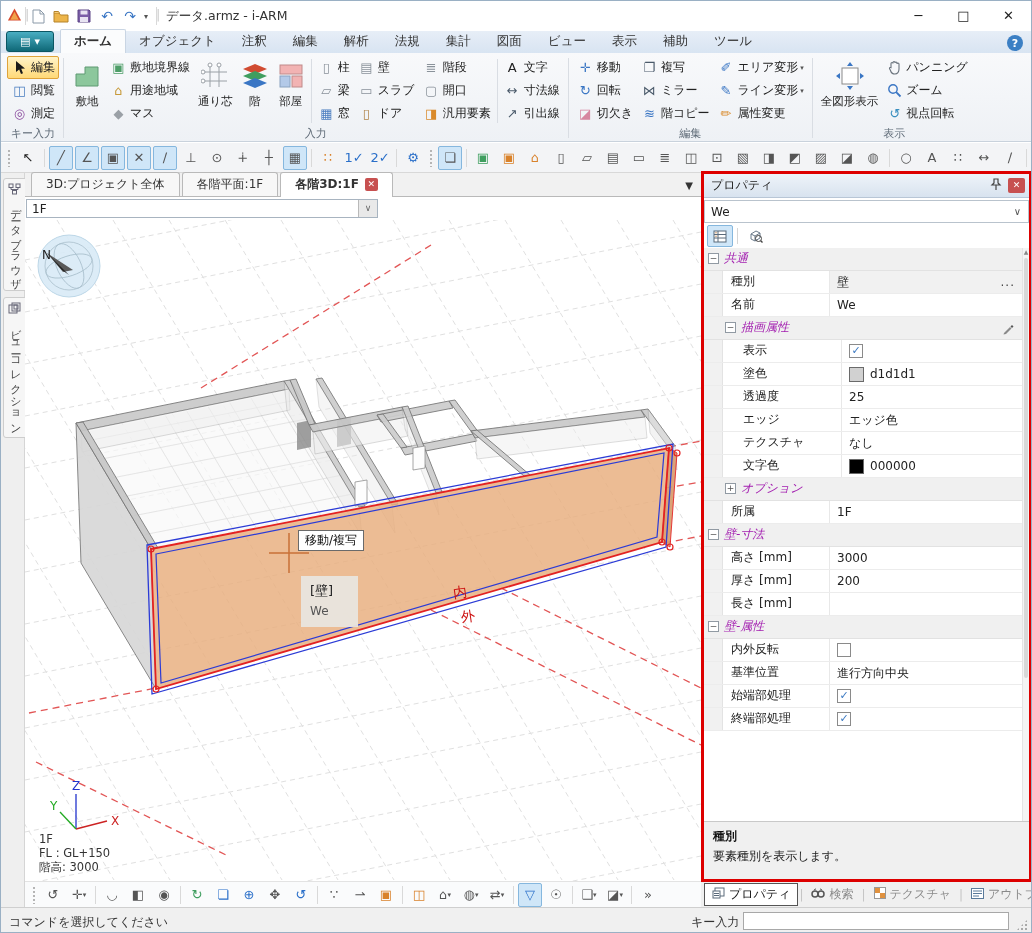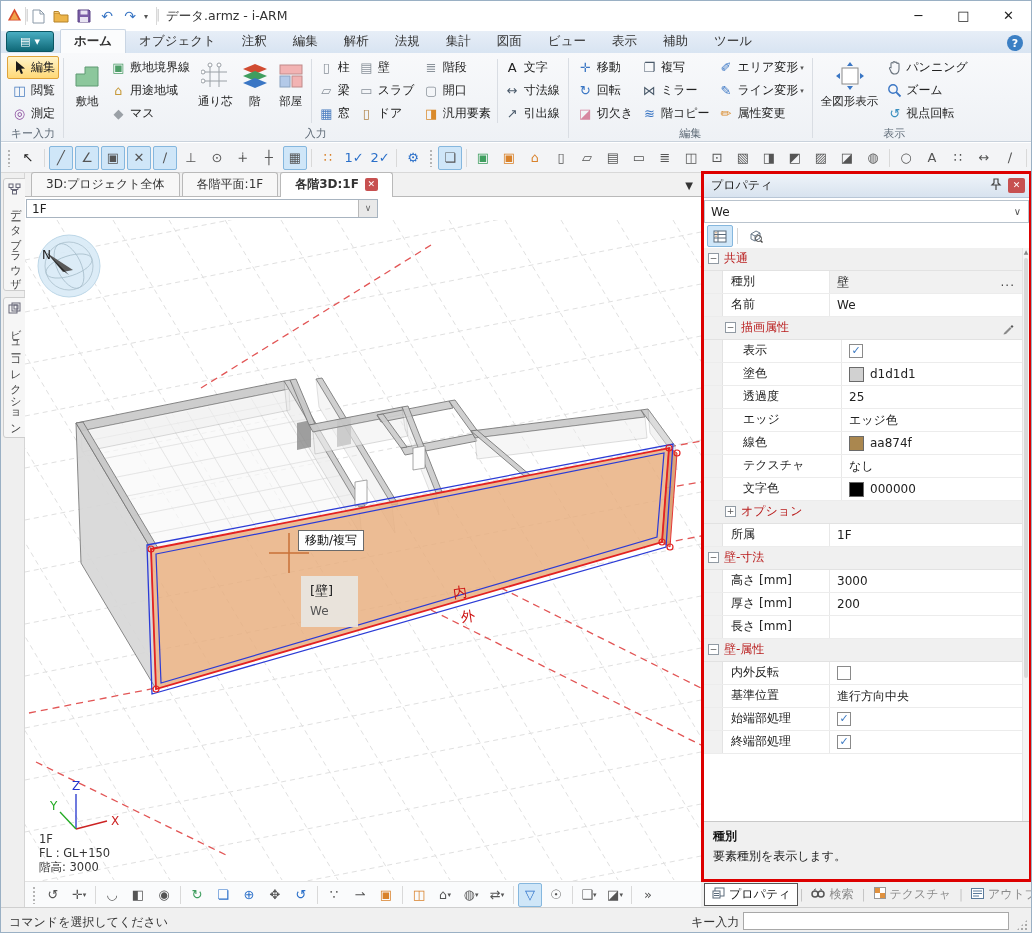--- a/index.html
+++ b/index.html
@@ -83,21 +83,21 @@
   .prow{display:flex;height:22px;line-height:21px;border-bottom:1px solid #ececec;background:#fff;font-size:12px;align-items:stretch;}
   .pgut{width:18px;background:#f1f1f1;border-right:1px solid #e3e3e3;flex:none;}
   .plab{width:98px;padding-left:8px;flex:none;overflow:hidden;white-space:nowrap;border-right:1px solid #e8e8e8;}
   .plab.ind{padding-left:20px;}
   .pval{flex:1;padding-left:7px;display:flex;align-items:center;gap:6px;position:relative;overflow:hidden;}
   .pval.ro,.pval.selcell{background:#f1f1f1;}
   .pbtn{position:absolute;right:7px;color:#444;letter-spacing:1px;}
   .psec{background:#f0f0f0;color:#a0a8b0;border-bottom:1px solid #e2e2e2;}
   .pexp{width:11px;height:11px;border:1px solid #919aa3;background:#fff;color:#555;font-size:9px;line-height:9px;text-align:center;margin:5px 5px 0 4px;flex:none;box-sizing:border-box;}
   .psub .pexp{margin-left:21px;}
-  .pseclab{color:#b91c1c;}
+  .pseclab{color:#a21caf;font-style:italic;}
   .ptool{margin-left:auto;margin-right:7px;display:flex;align-items:center;}
   .pcheck{width:14px;height:14px;border:1px solid #8a8a8a;background:#fff;color:#3a78c2;font-size:11px;line-height:12px;text-align:center;align-self:center;box-sizing:border-box;font-weight:bold;}
   .pswatch{width:13px;height:13px;border:1px solid #6a6a6a;display:inline-block;align-self:center;flex:none;}
   .pp-scroll{position:absolute;right:0;top:74px;width:7px;height:573px;background:#f4f4f4;border-left:1px solid #e4e4e4;box-sizing:border-box;}
   .pp-scroll .sarr{position:absolute;top:0;left:0;width:100%;text-align:center;font-size:6px;color:#888;}
   .pp-scroll .sthumb{position:absolute;top:10px;left:1px;width:4px;height:420px;background:#d8d8d8;border-radius:2px;}
   .pp-desc{position:absolute;left:0;top:647px;width:100%;height:58px;background:#f0f0f0;border-top:1px solid #c9c9c9;padding:6px 9px;box-sizing:border-box;}
   .pp-desc .dt{font-weight:bold;color:#111;margin-bottom:3px;}
   .pp-desc .dd2{color:#222;}
   
@@ -915,28 +915,20 @@
         </div>
         <div class="prow">
           <span class="pgut"></span>
           <span class="plab ind">エッジ</span>
           <span class="pval">
             <span>エッジ色</span>
           </span>
         </div>
         <div class="prow">
           <span class="pgut"></span>
-          <span class="plab ind">線色</span>
-          <span class="pval">
-            <span class="pswatch" style="background: rgb(170, 135, 79);"></span>
-            <span>aa874f</span>
-          </span>
-        </div>
-        <div class="prow">
-          <span class="pgut"></span>
           <span class="plab ind">テクスチャ</span>
           <span class="pval">
             <span>なし</span>
           </span>
         </div>
         <div class="prow">
           <span class="pgut"></span>
           <span class="plab ind">文字色</span>
           <span class="pval">
             <span class="pswatch" style="background: rgb(0, 0, 0);"></span>

